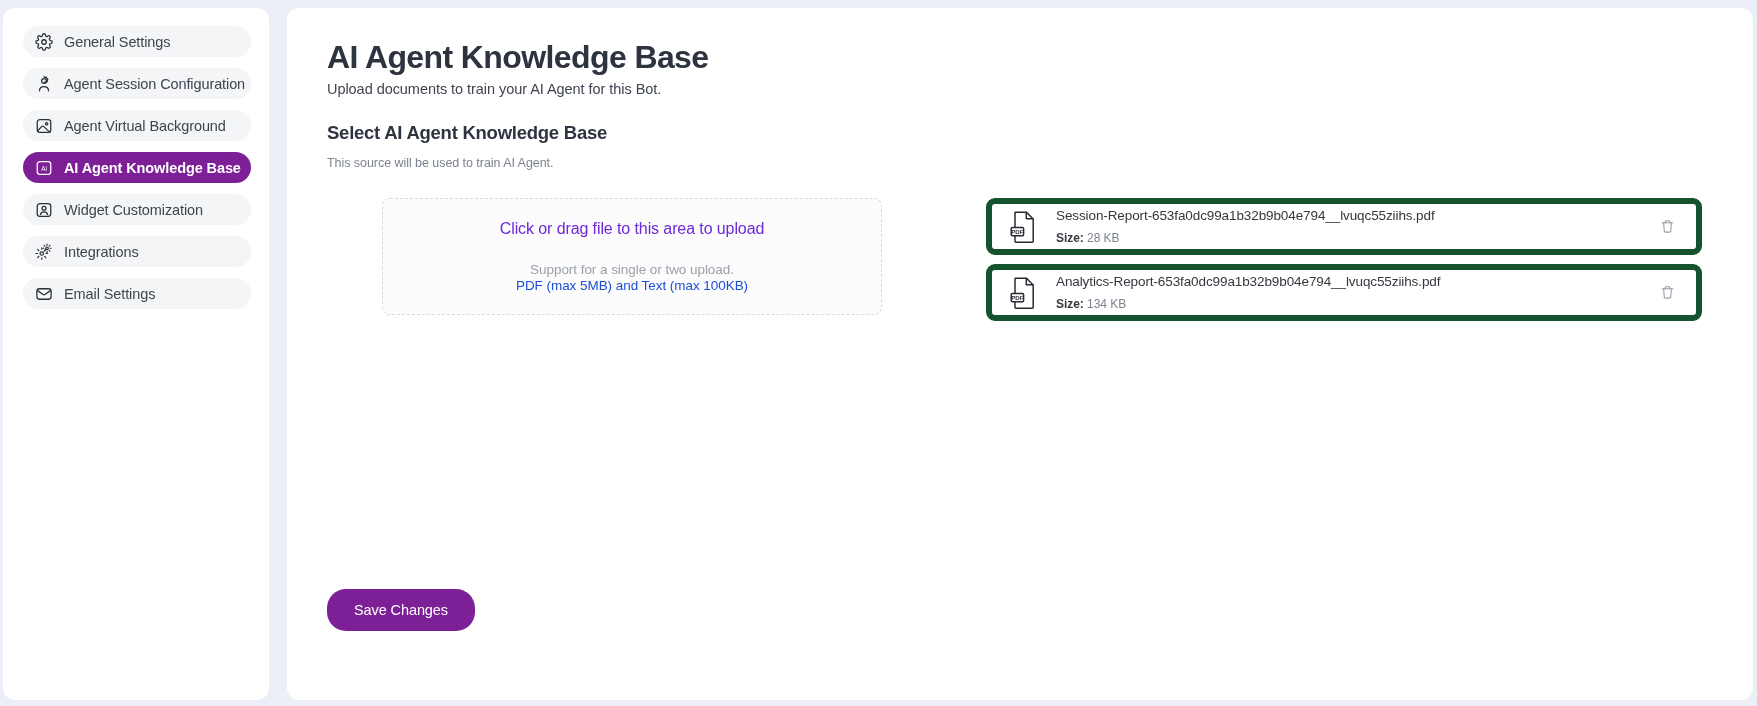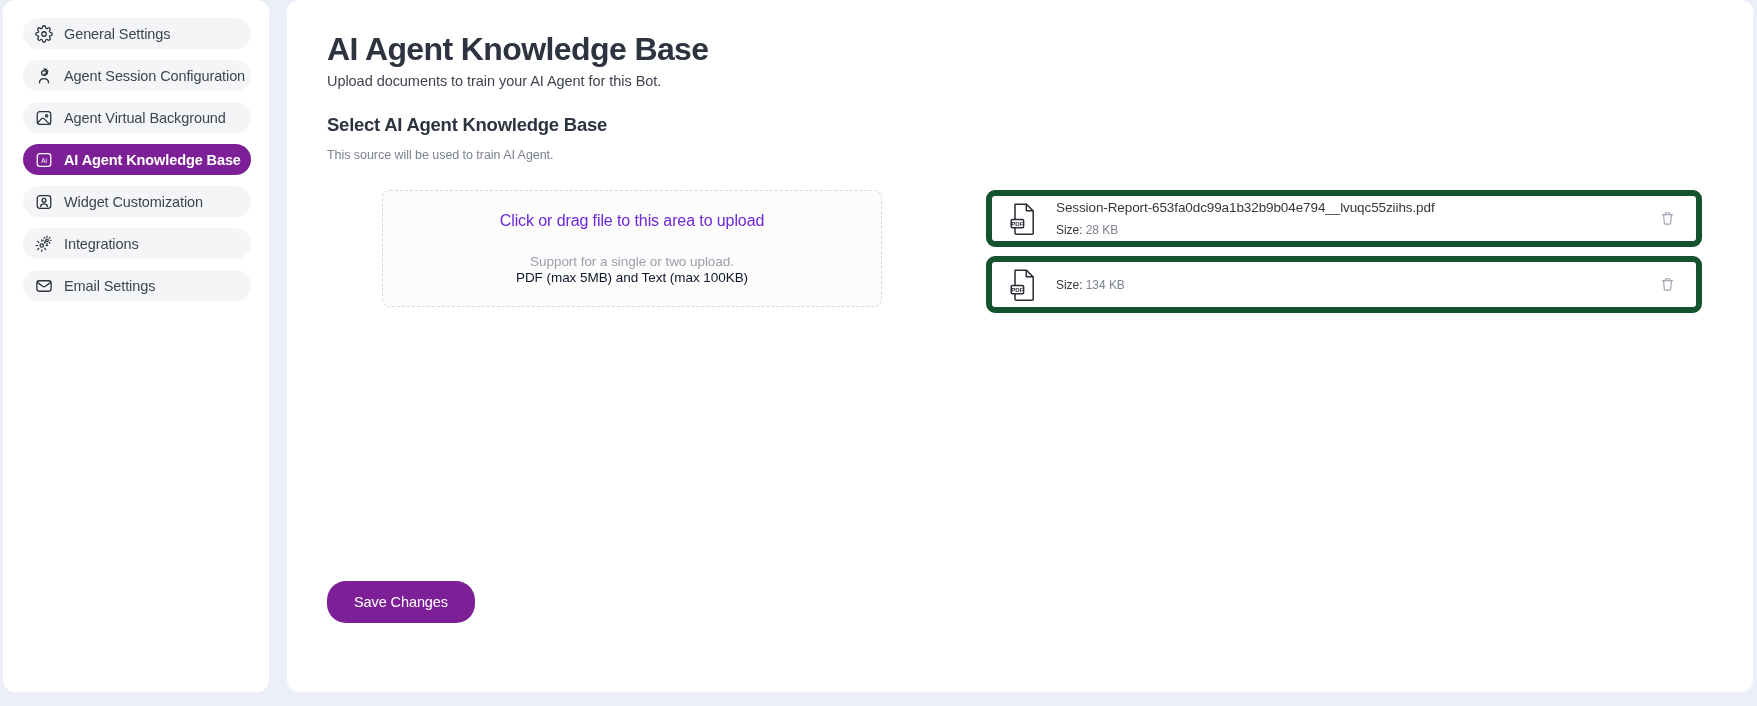--- a/index.html
+++ b/index.html
@@ -11,21 +11,21 @@
     font-family: "Liberation Sans", sans-serif;
     overflow: hidden;
   }
 
   .app {
     width: 1757px;
     height: 706px;
     display: flex;
     align-items: flex-start;
     background: #eceff7;
-    padding: 0 0 10px 0;
+    padding: 8px 0 10px 0;
   }
 
   
   .sidebar-card {
     width: 266px;
     min-width: 266px;
     margin-left: 3px;
     height: 692px;
     background: #ffffff;
     border-radius: 12px;
@@ -139,21 +139,21 @@
     letter-spacing: -0.1px;
   }
   .dz-sub {
     font-size: 13.5px;
     color: #9aa0ab;
     margin-top: 24px;
     letter-spacing: -0.05px;
   }
   .dz-sub2 {
     font-size: 13.5px;
-    color: #0f172a;
+    color: #1d4ed8;
     margin-top: 1px;
     letter-spacing: -0.05px;
   }
 
   .file-list {
     margin-left: 104px;
     width: 716px;
     display: flex;
     flex-direction: column;
     gap: 9px;
@@ -193,21 +193,21 @@
     overflow: hidden;
     text-overflow: ellipsis;
   }
   .file-size {
     font-size: 12px;
     color: #7c828f;
     letter-spacing: -0.05px;
   }
   .file-size b {
     color: #33383f;
-    font-weight: 400;
+    font-weight: 700;
   }
   .file-delete {
     width: 22px;
     height: 22px;
     display: flex;
     align-items: center;
     justify-content: center;
     cursor: pointer;
     color: #9aa0ab;
     flex-shrink: 0;
@@ -359,20 +359,21 @@
         <div class="file-item">
           <span class="file-icon">
             <svg width="30" height="34" viewBox="0 0 30 34" fill="none" stroke="currentColor" stroke-width="1.5" stroke-linecap="round" stroke-linejoin="round">
               <path d="M6 2.2h11.5L24.2 9v22.2a1 1 0 0 1-1 1H7a1 1 0 0 1-1-1V3.2a1 1 0 0 1 1-1z"></path>
               <path d="M17.3 2.4v6.4h6.6"></path>
               <rect x="2.2" y="17.6" width="12.4" height="8.2" rx="1.2" fill="#ffffff"></rect>
               <text x="8.4" y="23.8" font-size="6.1" font-family="Liberation Sans, sans-serif" font-weight="bold" fill="currentColor" stroke="none" text-anchor="middle">PDF</text>
             </svg>
           </span>
           <span class="file-meta">
+            <span class="file-name">Analytics-Report-653fa0dc99a1b32b9b04e794__lvuqc55ziihs.pdf</span>
             <span class="file-size"><b>Size:</b> <span>134 KB</span></span>
           </span>
           <span class="file-delete">
             <svg width="15" height="15" viewBox="0 0 24 24" fill="none" stroke="currentColor" stroke-width="1.8" stroke-linecap="round" stroke-linejoin="round">
               <polyline points="3.5,6 20.5,6"></polyline>
               <path d="M8.5 6V4.2a1.5 1.5 0 0 1 1.5-1.5h4a1.5 1.5 0 0 1 1.5 1.5V6"></path>
               <path d="M5.8 6l1 13.3a1.8 1.8 0 0 0 1.8 1.7h6.8a1.8 1.8 0 0 0 1.8-1.7L18.2 6"></path>
             </svg>
           </span>
         </div>

